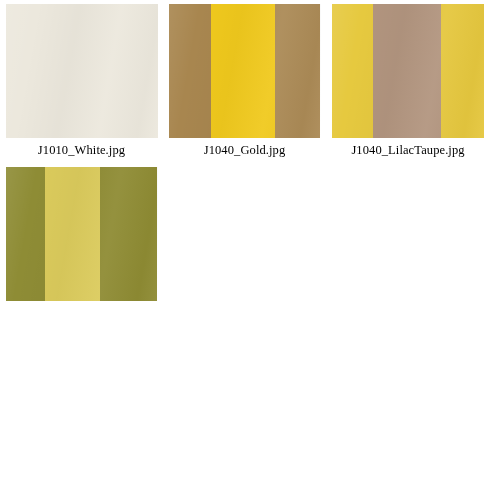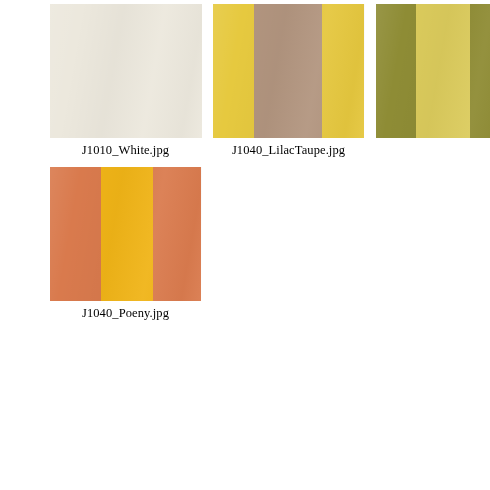--- a/index.html
+++ b/index.html
@@ -12,21 +12,20 @@
     height: 490px;
     font-family: "Liberation Serif", "DejaVu Serif", serif;
     overflow: hidden;
   }
   #gallery {
     width: 411px;
     height: 490px;
     display: grid;
     grid-template-columns: 163px 163px 164px;
     grid-template-rows: 163px 163px 164px;
-    margin-left: 44px;
   }
   .cell {
     position: relative;
     display: flex;
     flex-direction: column;
     align-items: center;
   }
   .swatch {
     width: 152px;
     height: 134px;
@@ -68,34 +67,34 @@
 
 <div id="gallery" style="background: rgb(255, 255, 255);">
     <div class="cell">
       <div class="swatch">
         <div class="stripe" style="width: 100%; background: rgb(236, 232, 221);"></div>
       </div>
       <div class="caption">J1010_White.jpg</div>
     </div>
     <div class="cell">
       <div class="swatch">
+        <div class="stripe" style="width: 28%; background: rgb(168, 134, 79);"></div>
+        <div class="stripe" style="width: 42%; background: rgb(240, 201, 29);"></div>
+        <div class="stripe" style="width: 30%; background: rgb(171, 138, 86);"></div>
+      </div>
+      <div class="caption">J1040_Gold.jpg</div>
+    </div>
+    <div class="cell">
+      <div class="swatch">
         <div class="stripe" style="width: 27%; background: rgb(230, 201, 63);"></div>
         <div class="stripe" style="width: 45%; background: rgb(178, 149, 127);"></div>
         <div class="stripe" style="width: 28%; background: rgb(229, 199, 62);"></div>
       </div>
       <div class="caption">J1040_LilacTaupe.jpg</div>
     </div>
     <div class="cell">
       <div class="swatch">
         <div class="stripe" style="width: 26%; background: rgb(142, 140, 53);"></div>
         <div class="stripe" style="width: 36%; background: rgb(219, 203, 92);"></div>
         <div class="stripe" style="width: 38%; background: rgb(142, 139, 51);"></div>
       </div>
     </div>
-    <div class="cell">
-      <div class="swatch">
-        <div class="stripe" style="width: 34%; background: rgb(217, 122, 77);"></div>
-        <div class="stripe" style="width: 34%; background: rgb(240, 180, 23);"></div>
-        <div class="stripe" style="width: 32%; background: rgb(218, 123, 78);"></div>
-      </div>
-      <div class="caption">J1040_Poeny.jpg</div>
-    </div>
   </div>
 
 </body></html>

